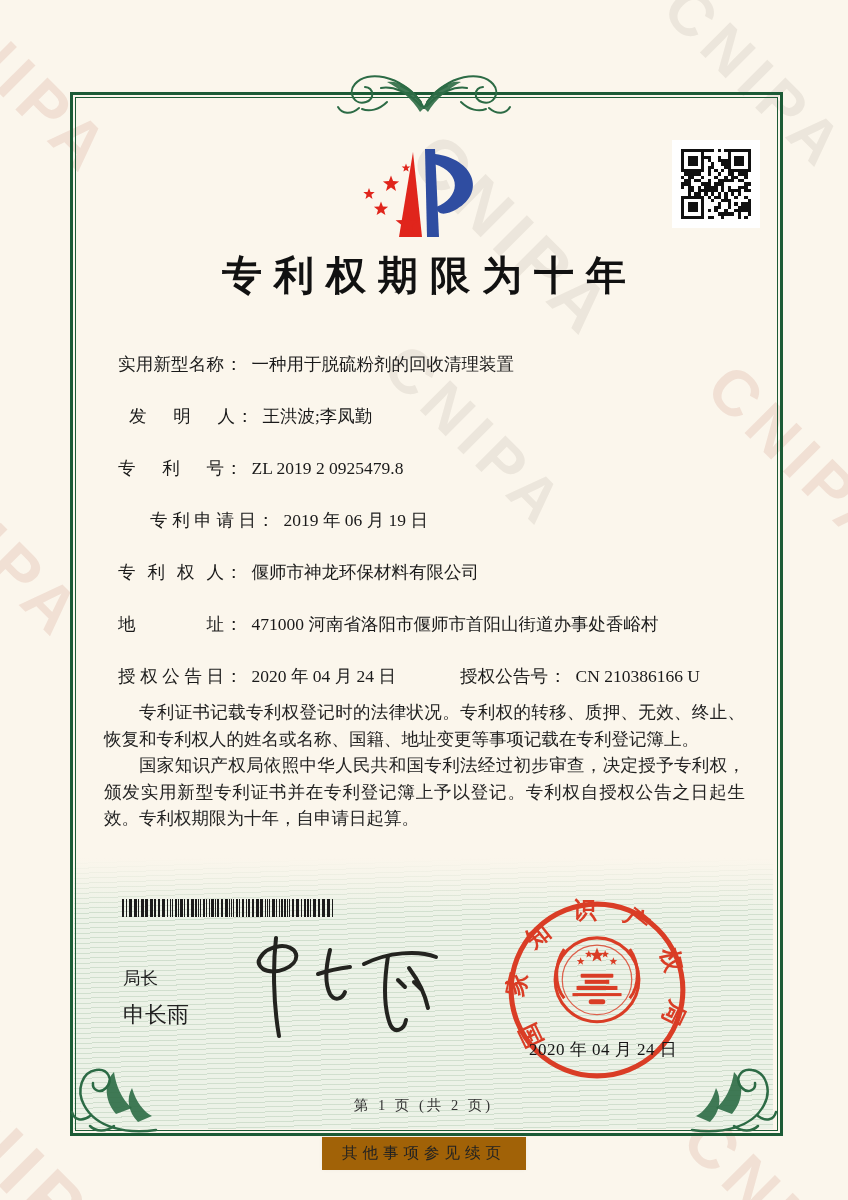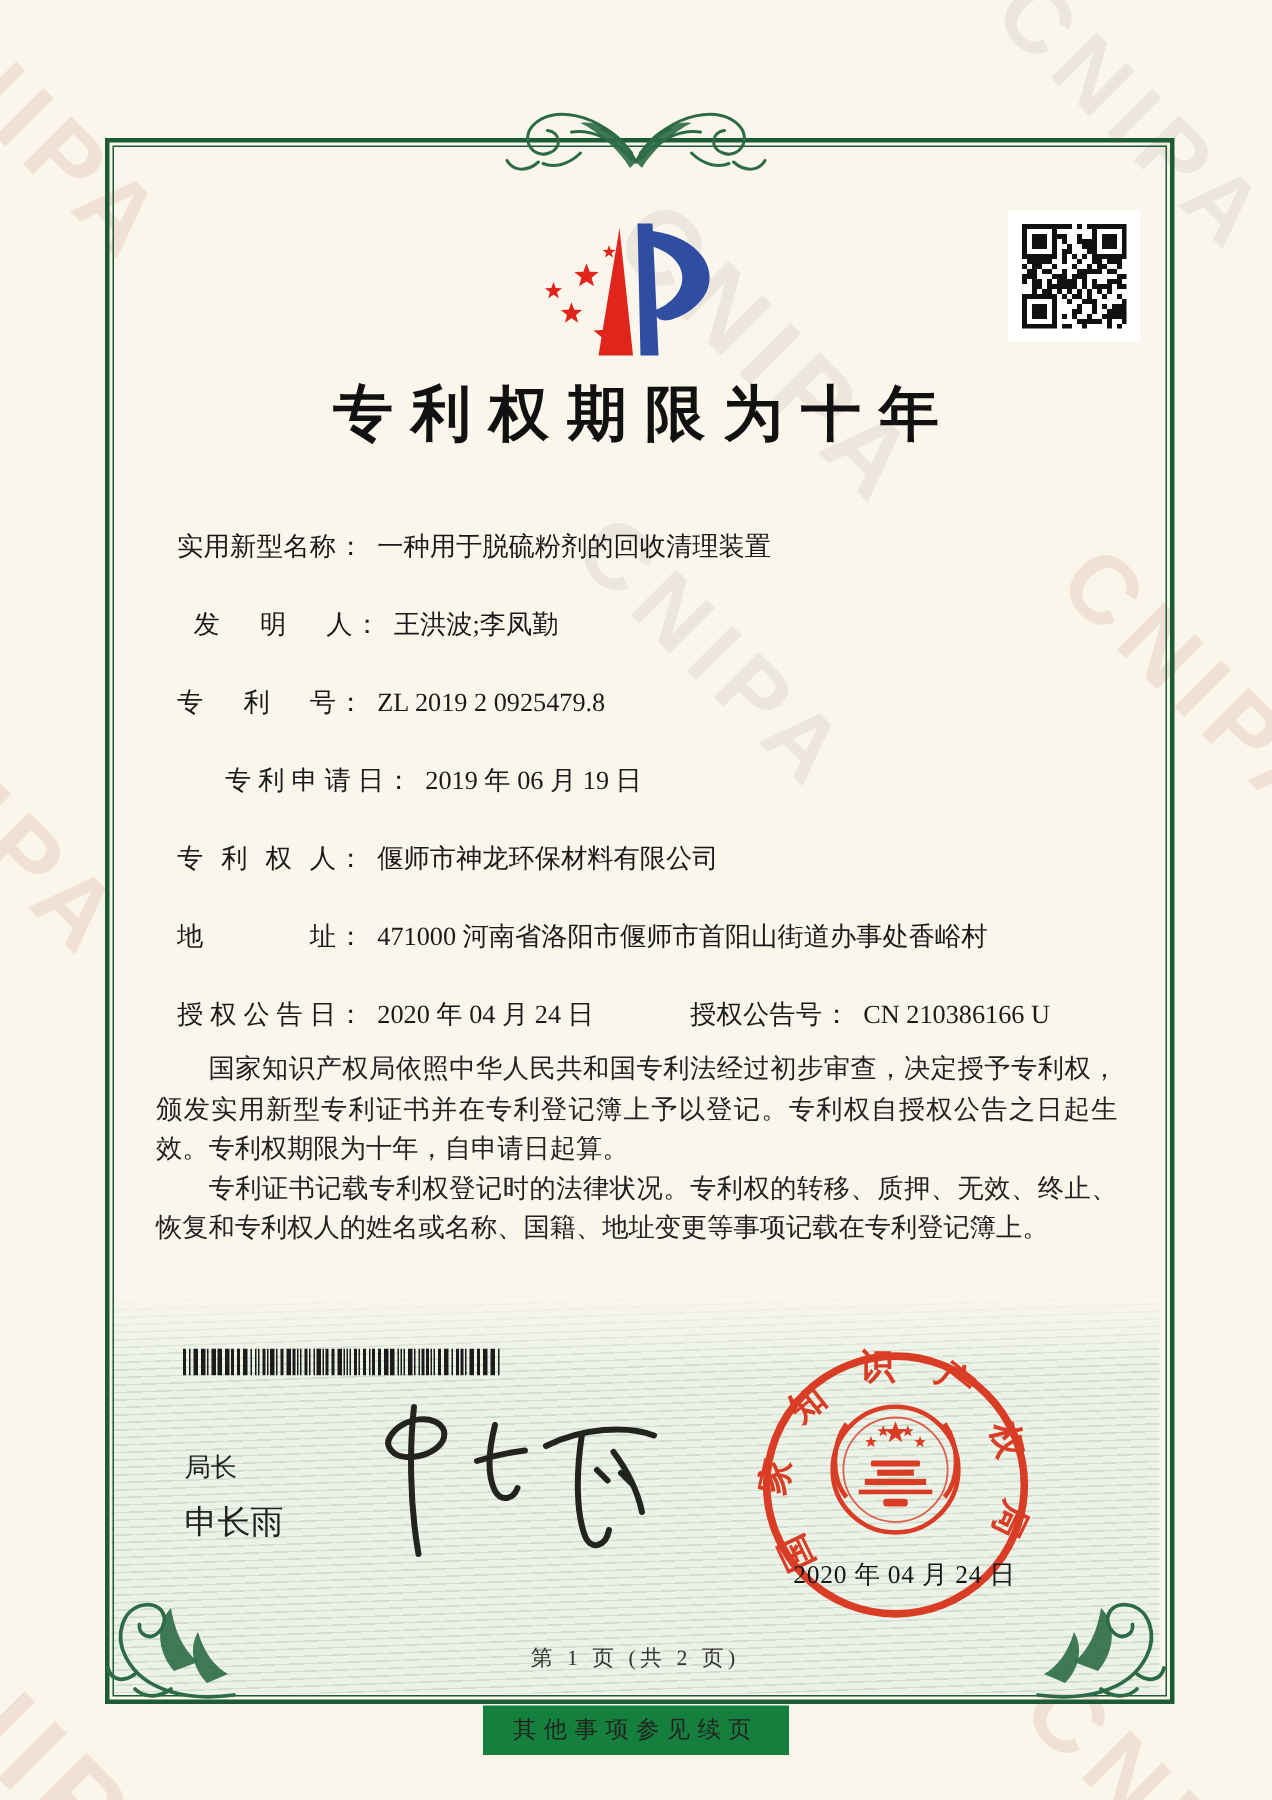--- a/index.html
+++ b/index.html
@@ -80,21 +80,21 @@
   .seal-date{
     position:absolute; left:518px; top:1038px; width:170px; z-index:7;
     text-align:center; font-size:17px; letter-spacing:0.5px; color:#151515;
   }
   .page-info{
     position:absolute; left:70px; top:1096px; width:707px; z-index:5;
     text-align:center; font-size:14.5px; letter-spacing:3px; color:#333;
   }
   .footer-note-wrap{ position:absolute; left:0; top:1137px; width:100%; text-align:center; z-index:5; }
   .footer-note{
-    display:inline-block; background:#15803d; padding:6px 20px;
+    display:inline-block; background:#a16207; padding:6px 20px;
     font-size:15.5px; letter-spacing:5px; color:#222;
     box-shadow:0 0 4px rgba(0,0,0,0.04);
   }
 </style>
 </head>
 <body>
 
 <div class="page">
 
   <span class="wm pink" style="left:-42px;top:-34px;font-size:66px;">CNIPA</span>
@@ -429,22 +429,22 @@
     </div>
     <div class="field-row" style="top:312px;">
       <span class="flabel">授权公告日</span><span class="fcolon">：</span><span class="fvalue">2020 年 04 月 24 日</span>
       <span class="grant-pair2">
         <span class="flabel">授权公告号</span><span class="fcolon">：</span><span class="fvalue">CN 210386166 U</span>
       </span>
     </div>
   </div>
 
   <div class="body-text">
+    <p>专利证书记载专利权登记时的法律状况。专利权的转移、质押、无效、终止、恢复和专利权人的姓名或名称、国籍、地址变更等事项记载在专利登记簿上。</p>
     <p>国家知识产权局依照中华人民共和国专利法经过初步审查，决定授予专利权，颁发实用新型专利证书并在专利登记簿上予以登记。专利权自授权公告之日起生效。专利权期限为十年，自申请日起算。</p>
-    <p>专利证书记载专利权登记时的法律状况。专利权的转移、质押、无效、终止、恢复和专利权人的姓名或名称、国籍、地址变更等事项记载在专利登记簿上。</p>
   </div>
 
   <div class="barcode">
     <svg id="barcode-svg" width="215" height="18" viewBox="0 0 215 18">
         <rect x="0" y="0" width="2" height="18" fill="#1b1b1b"></rect>
         <rect x="4" y="0" width="1" height="18" fill="#1b1b1b"></rect>
         <rect x="7" y="0" width="3" height="18" fill="#1b1b1b"></rect>
         <rect x="12" y="0" width="3" height="18" fill="#1b1b1b"></rect>
         <rect x="16" y="0" width="1" height="18" fill="#1b1b1b"></rect>
         <rect x="19" y="0" width="3" height="18" fill="#1b1b1b"></rect>

